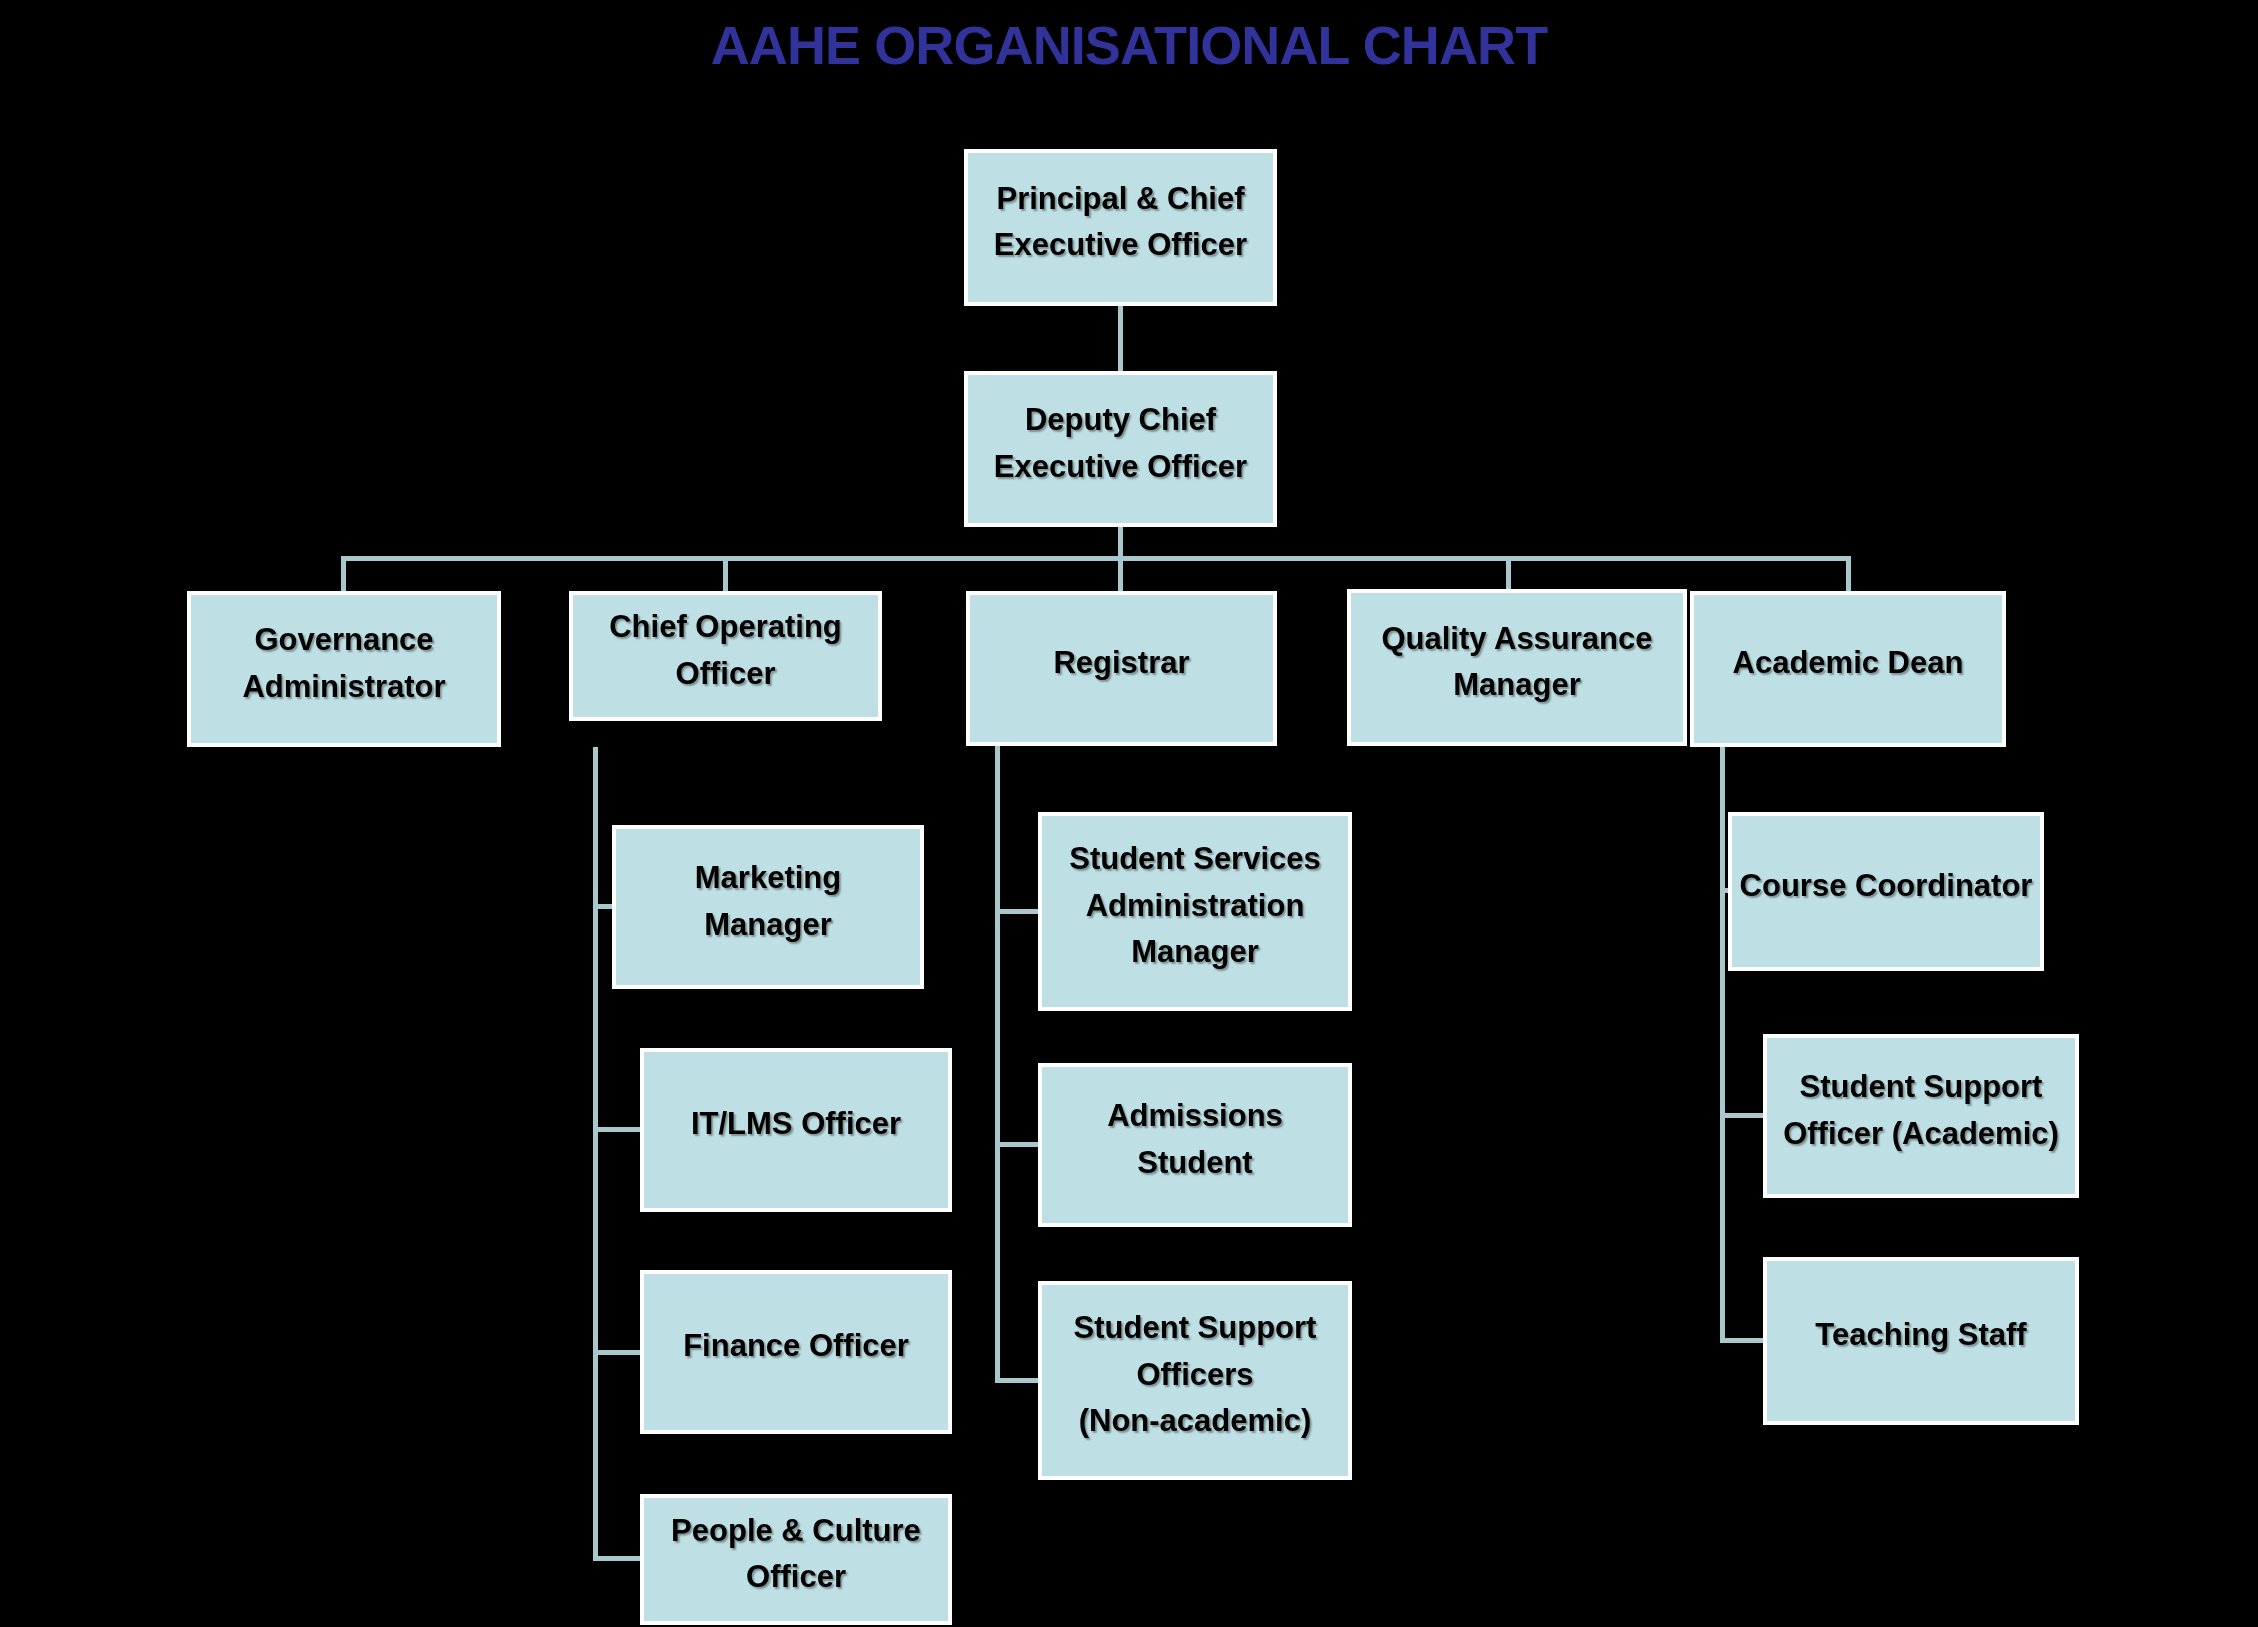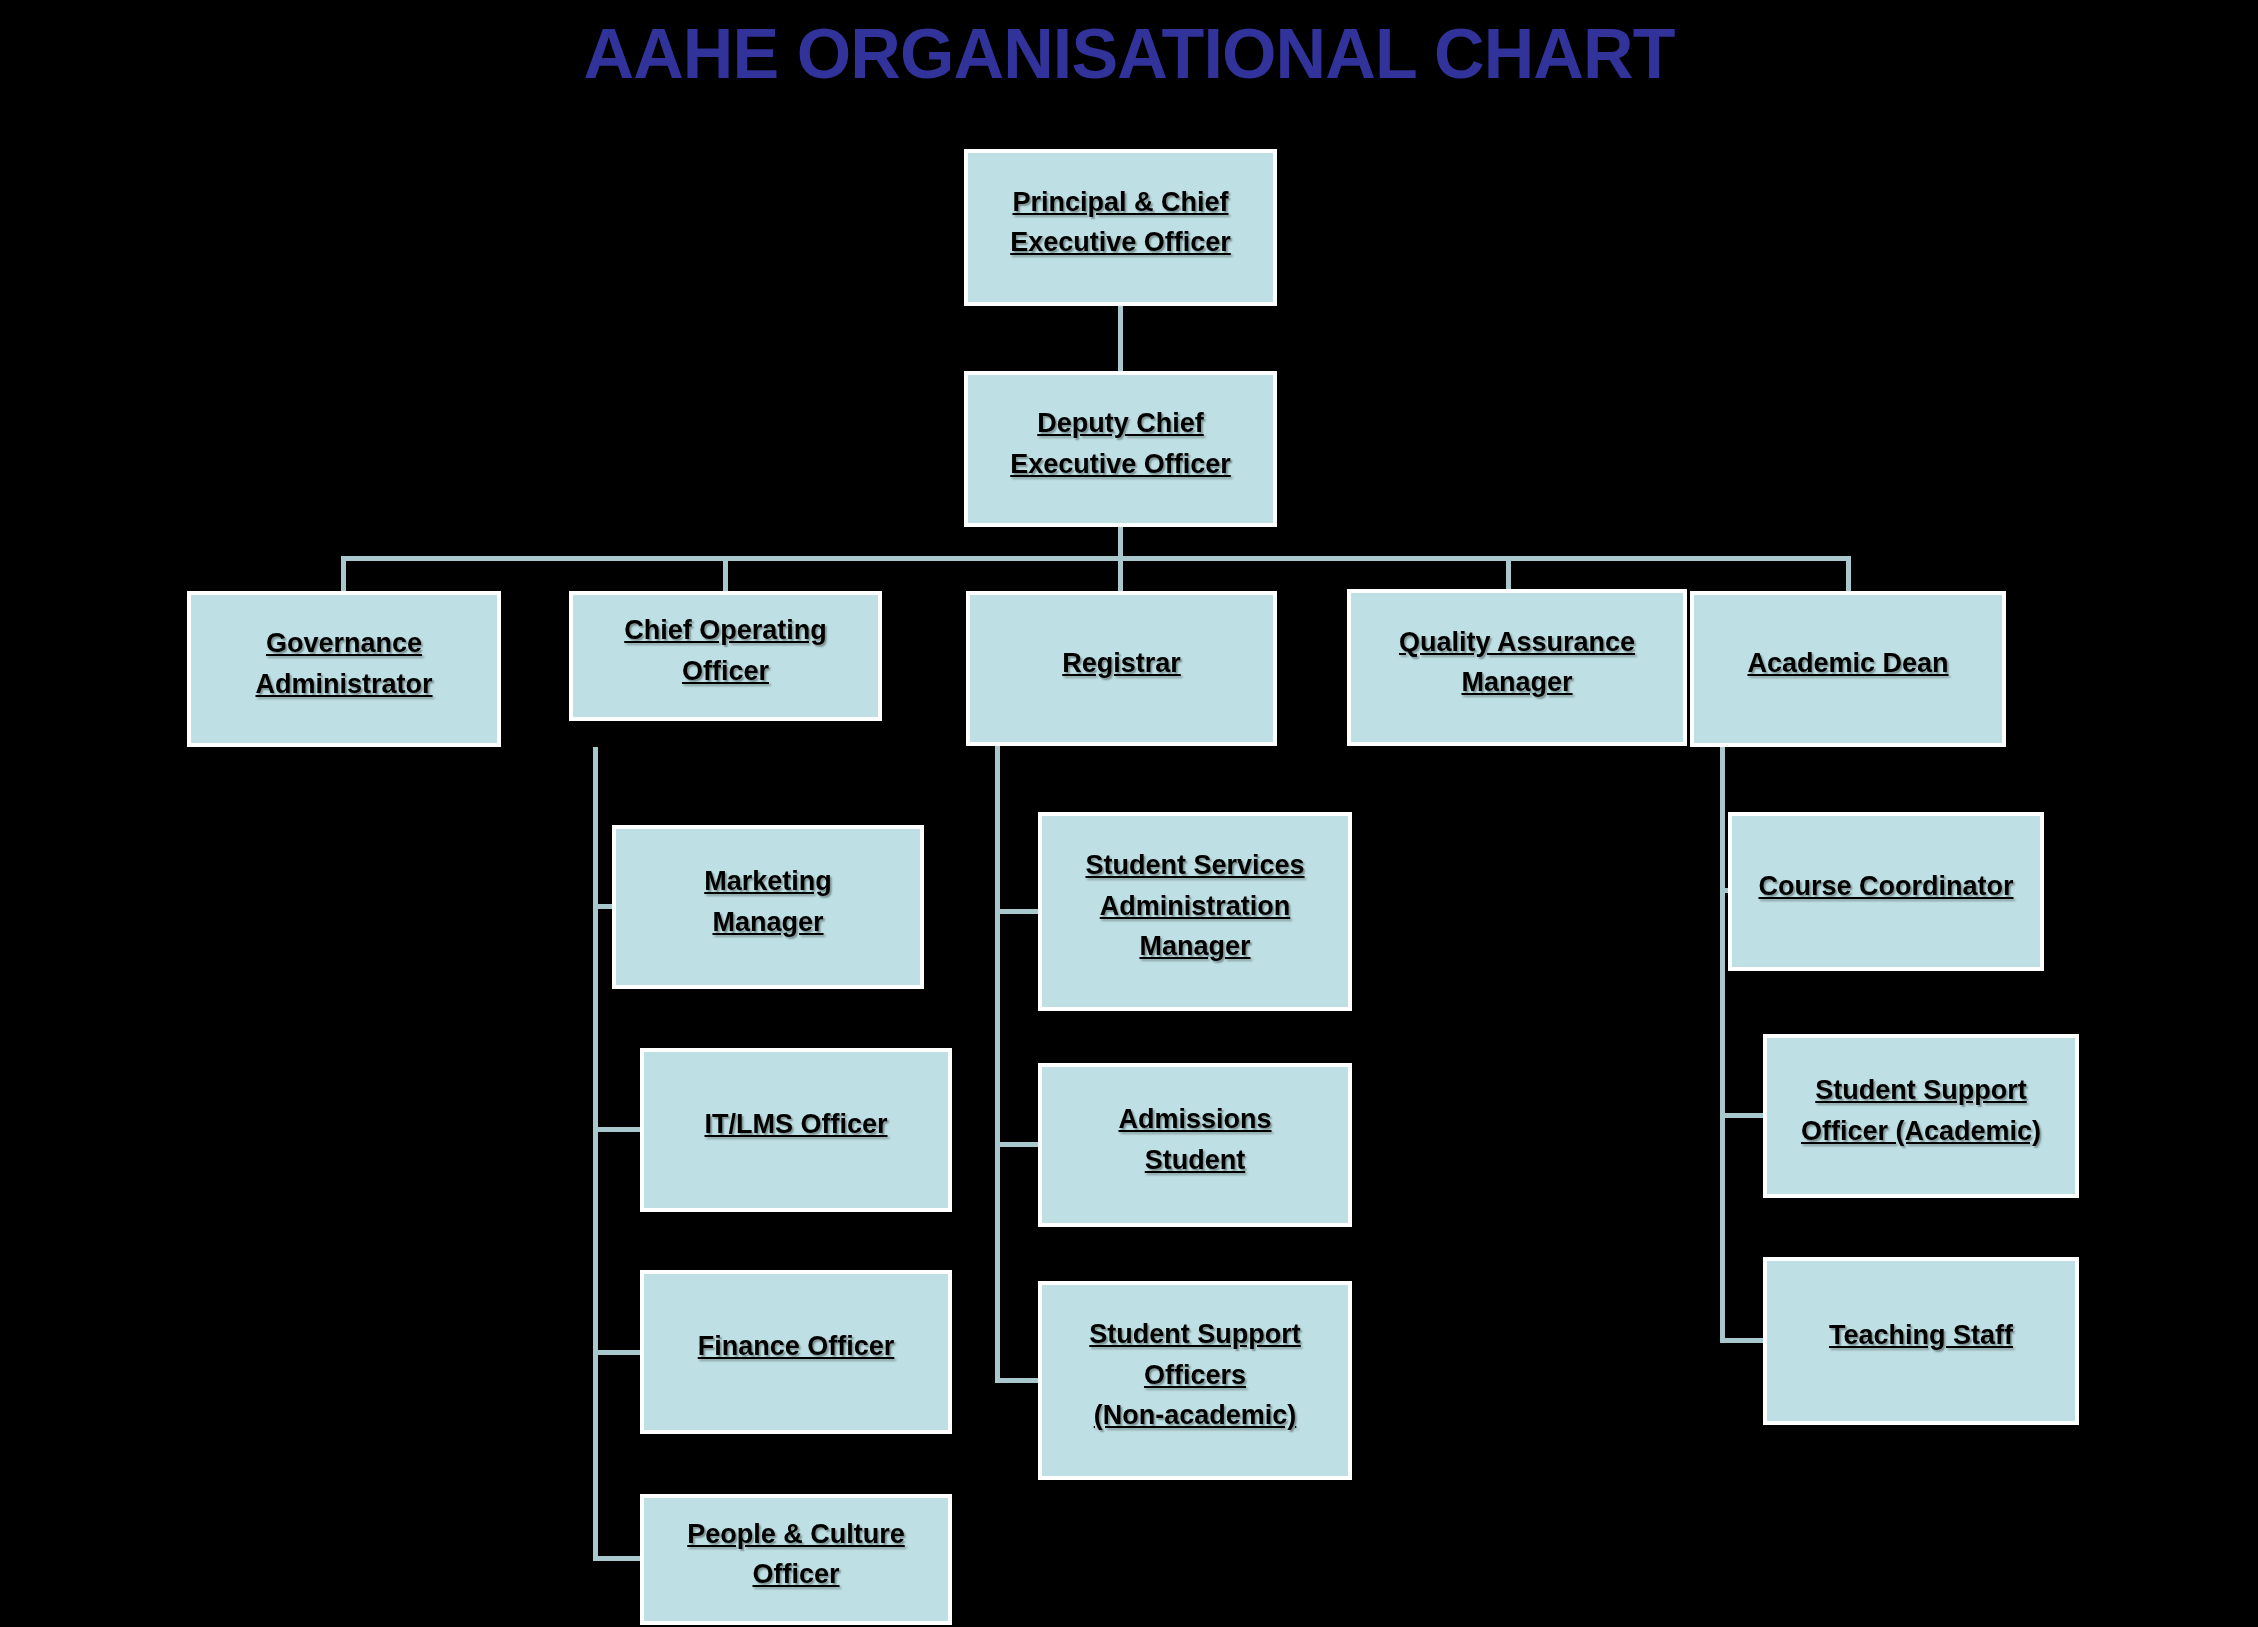--- a/index.html
+++ b/index.html
@@ -15,44 +15,43 @@
     overflow: hidden;
     font-family: "Liberation Sans", sans-serif;
   }
   .chart-title {
     position: absolute;
     top: 14px;
     left: 0;
     width: 100%;
     margin: 0;
     text-align: center;
-    font-size: 70px;
+    font-size: 54px;
     font-weight: bold;
     letter-spacing: -0.9px;
     color: var(--title-color, #31339B);
   }
   .node {
     position: absolute;
     box-sizing: border-box;
     background: var(--box-fill, #BEDFE3);
     border: 4.4px solid var(--box-border, #fff);
     display: flex;
     align-items: center;
     justify-content: center;
     text-align: center;
     padding: 5.3px 7px 16px 7px;
   }
   .node .label {
     white-space: pre-line;
     font-weight: bold;
-    font-size: 27px;
+    font-size: 31px;
     line-height: 1.5;
     color: var(--text-color, #000);
     text-shadow: 1.8px 1.8px 1.8px rgba(0,0,0,0.35);
-    text-decoration: underline;
   }
   .line {
     position: absolute;
     background: var(--connector, #A8C8CD);
   }
   .line.v { width: 5.3px; }
   .line.h { height: 5.3px; }
 </style>
 </head>
 <body>

